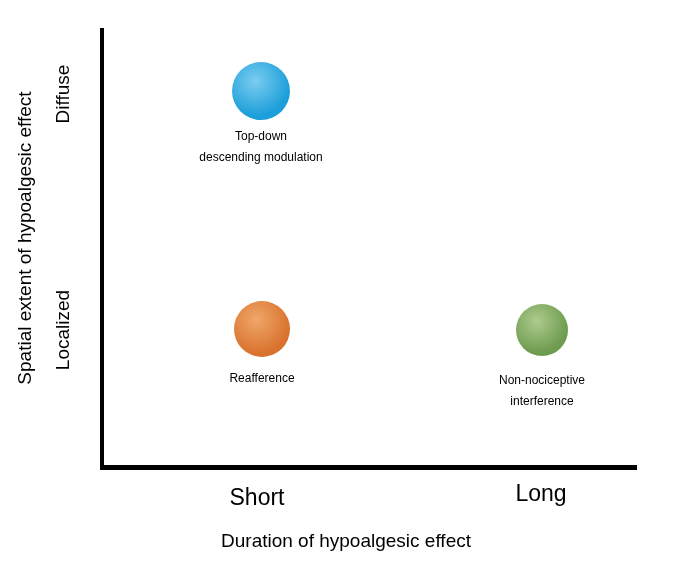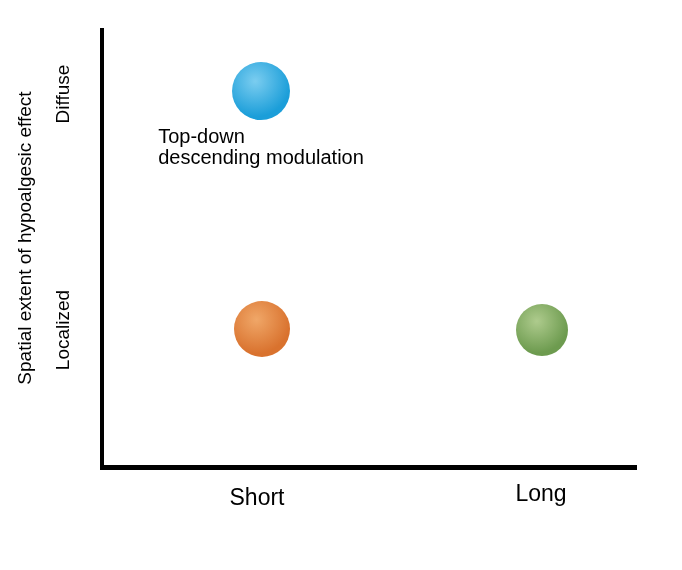--- a/index.html
+++ b/index.html
@@ -21,22 +21,23 @@
   .x-axis { left: 100px; top: 465px; width: 537px; height: 5px; }
 
   .bubble { position: absolute; border-radius: 50%; }
   .b0 { left: 232px; top: 62px;  width: 58px; height: 58px; }
   .b1 { left: 234px; top: 301px; width: 56px; height: 56px; }
   .b2 { left: 516px; top: 304px; width: 52px; height: 52px; }
 
   .pt-label {
     position: absolute;
     transform: translateX(-50%);
+    text-align: center;
     white-space: pre-line;
-    font-size: 20px;
+    font-size: 12px;
     line-height: 21px;
   }
   .l0 { left: 261px; top: 126px; }
   .l1 { left: 262px; top: 368px; }
   .l2 { left: 542px; top: 370px; }
 
   .xtick {
     position: absolute;
     transform: translateX(-50%);
     font-size: 23px;
@@ -80,20 +81,24 @@
   <div class="ytick ytick-localized">Localized</div>
 
   <div class="axis y-axis"></div>
   <div class="axis x-axis"></div>
 
   <div class="bubble b0" style="background: radial-gradient(circle at 40% 33%, rgb(123, 205, 240) 0%, rgb(27, 158, 217) 68%);"></div>
   <div class="pt-label l0">Top-down
 descending modulation</div>
 
   <div class="bubble b1" style="background: radial-gradient(circle at 40% 33%, rgb(240, 167, 104) 0%, rgb(217, 114, 46) 68%);"></div>
+  <div class="pt-label l1">Reafference</div>
 
   <div class="bubble b2" style="background: radial-gradient(circle at 40% 33%, rgb(174, 203, 141) 0%, rgb(109, 155, 79) 68%);"></div>
+  <div class="pt-label l2">Non-nociceptive
+interference</div>
 
   <div class="xtick xtick-short">Short</div>
   <div class="xtick xtick-long">Long</div>
 
+  <div class="x-title">Duration of hypoalgesic effect</div>
 
 </div>
 
 </body></html>

